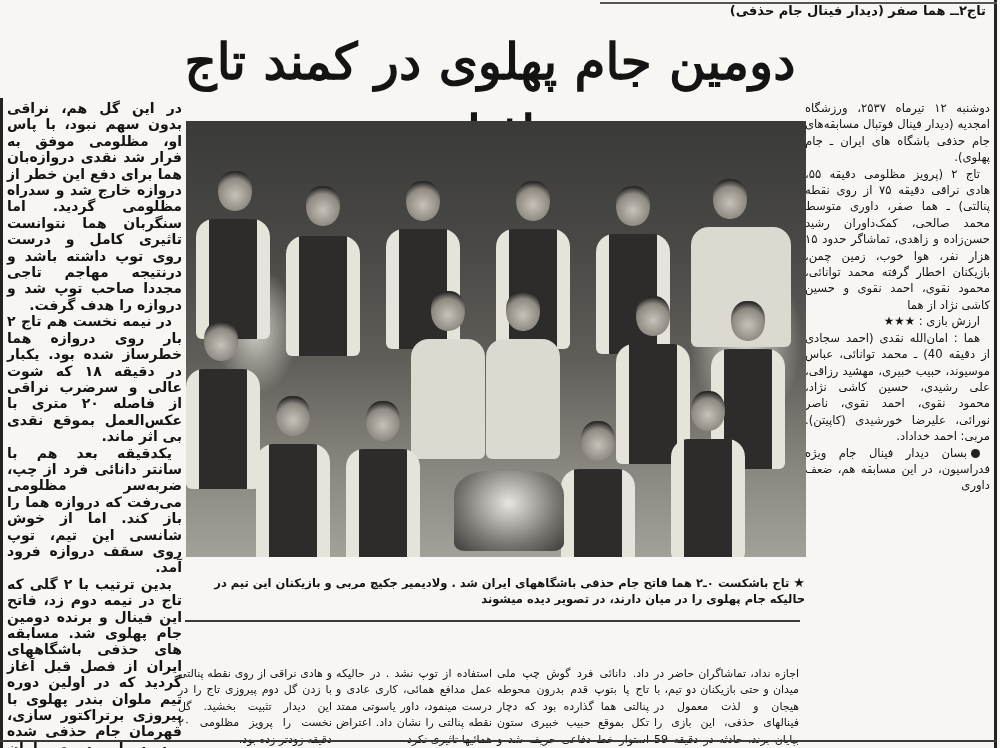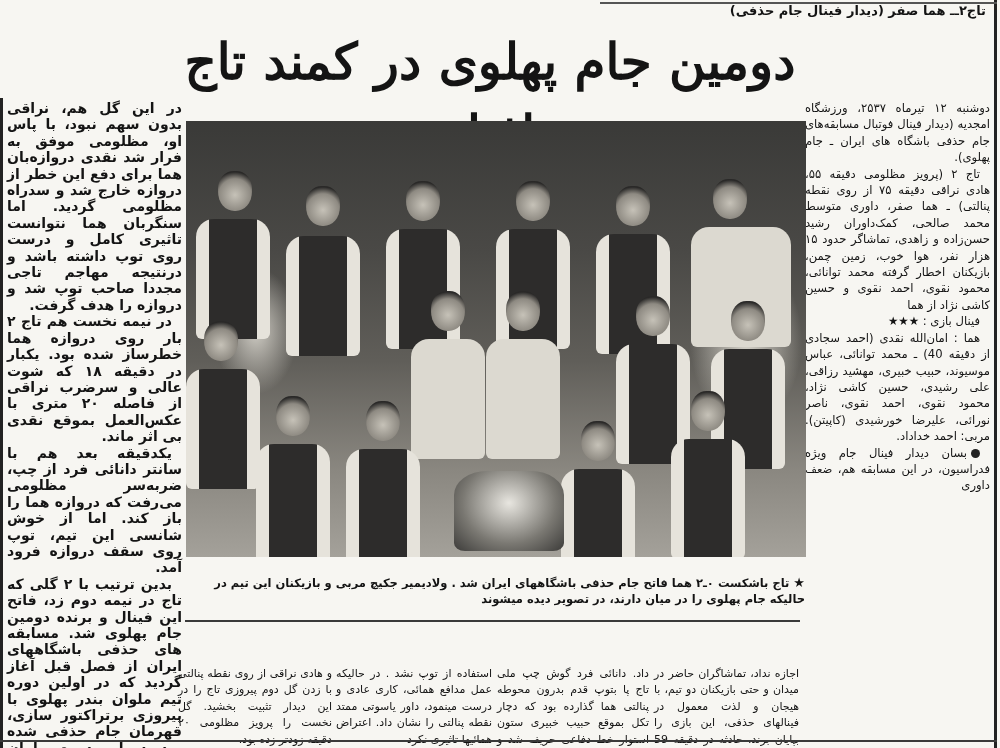--- a/index.html
+++ b/index.html
@@ -90,21 +90,21 @@
   <div class="frame-left"></div>
   <div class="frame-top-rule"></div>
 
   <div class="kicker">تاج۲ــ هما صفر (دیدار فینال جام حذفی)</div>
   <div class="headline">دومین جام پهلوی در کمند تاج افتاد</div>
 
   <div class="col col-right">
     <p class="noindent">دوشنبه ۱۲ تیرماه ۲۵۳۷، ورزشگاه امجدیه (دیدار فینال فوتبال مسابقه‌های جام حذفی باشگاه های ایران ـ جام پهلوی).</p>
     <p>تاج ۲ (پرویز مظلومی دقیقه ۵۵، هادی نراقی دقیقه ۷۵ از روی نقطه پنالتی) ـ هما صفر، داوری متوسط محمد صالحی، کمک‌داوران رشید حسن‌زاده و زاهدی، تماشاگر حدود ۱۵ هزار نفر، هوا خوب، زمین چمن، بازیکنان اخطار گرفته محمد توانائی، محمود نقوی، احمد نقوی و حسین کاشی نژاد از هما</p>
     <p>
-      <span>فینال بازی :</span>
+      <span>ارزش بازی :</span>
       <span class="stars">★★★</span>
     </p>
     <p>هما : امان‌الله نقدی (احمد سجادی از دقیقه 40) ـ محمد توانائی، عباس موسیوند، حبیب خبیری، مهشید رزاقی، علی رشیدی، حسین کاشی نژاد، محمود نقوی، احمد نقوی، ناصر نورائی، علیرضا خورشیدی (کاپیتن). مربی: احمد خداداد.</p>
     <p><span class="bullet"></span><span>بسان دیدار فینال جام ویژه فدراسیون، در این مسابقه هم، ضعف داوری</span></p>
   </div>
 
   <div class="col col-left">
     <p class="noindent">در این گل هم، نراقی بدون سهم نبود، با پاس او، مظلومی موفق به فرار شد نقدی دروازه‌بان هما برای دفع این خطر از دروازه خارج شد و سدراه مظلومی گردید. اما سنگربان هما نتوانست تاثیری کامل و درست روی توپ داشته باشد و درنتیجه مهاجم تاجی مجددا صاحب توپ شد و دروازه را هدف گرفت.</p>
     <p>در نیمه نخست هم تاج ۲ بار روی دروازه هما خطرساز شده بود. یکبار در دقیقه ۱۸ که شوت عالی و سرضرب نراقی از فاصله ۲۰ متری با عکس‌العمل بموقع نقدی بی اثر ماند.</p>
     <p>یکدقیقه بعد هم با سانتر دانائی فرد از چپ، ضربه‌سر مظلومی می‌رفت که دروازه هما را باز کند. اما از خوش شانسی این تیم، توپ روی سقف دروازه فرود آمد.</p>

